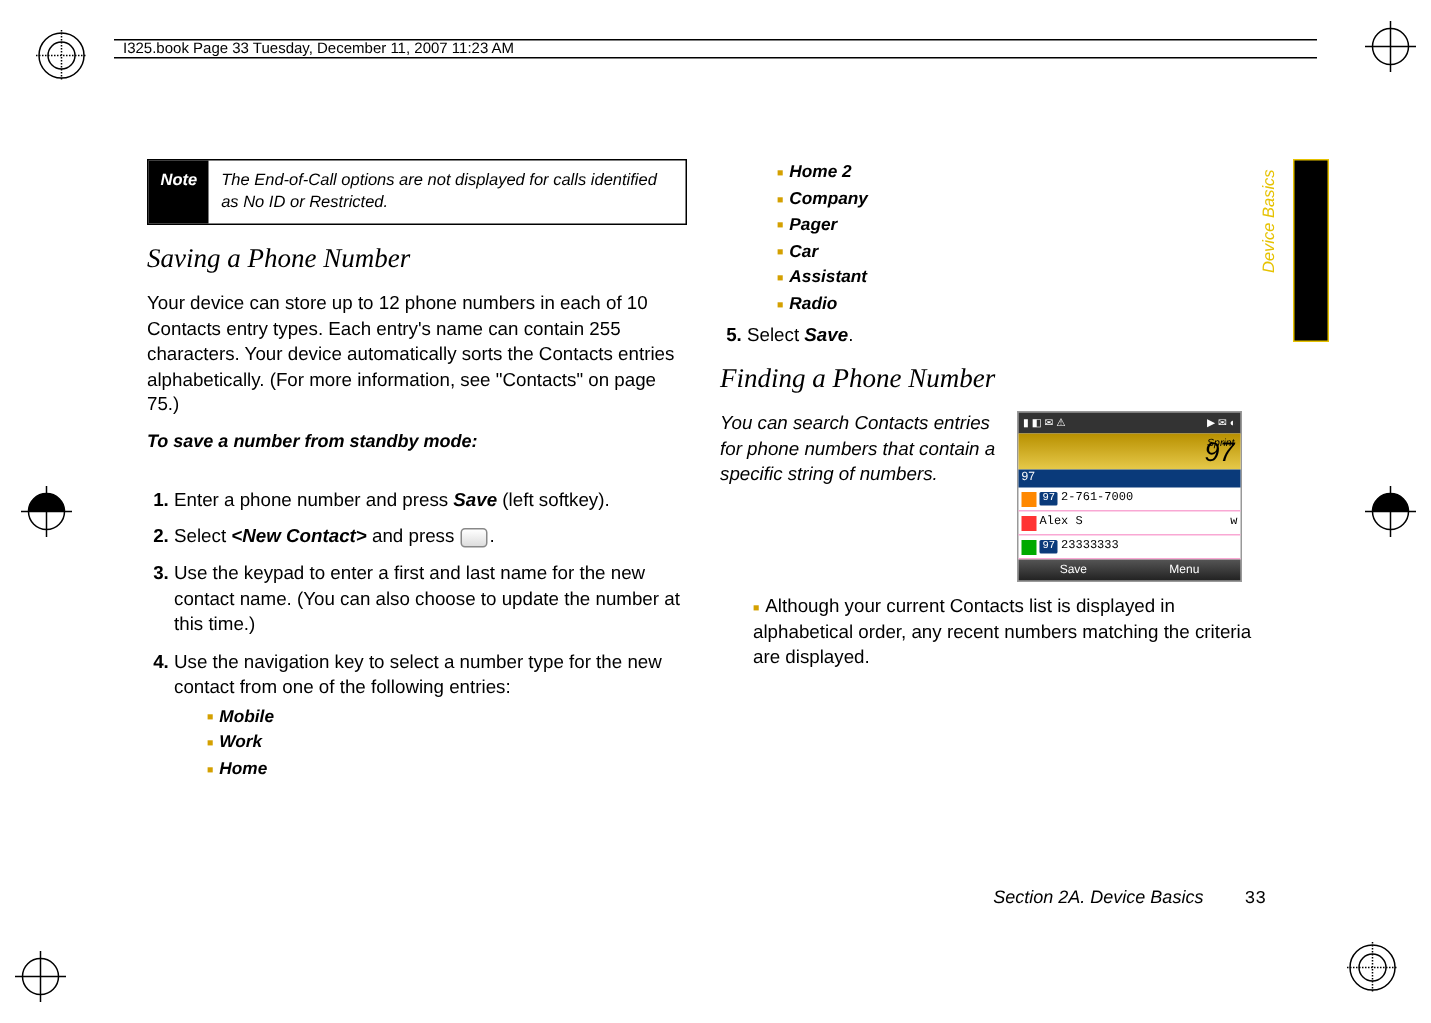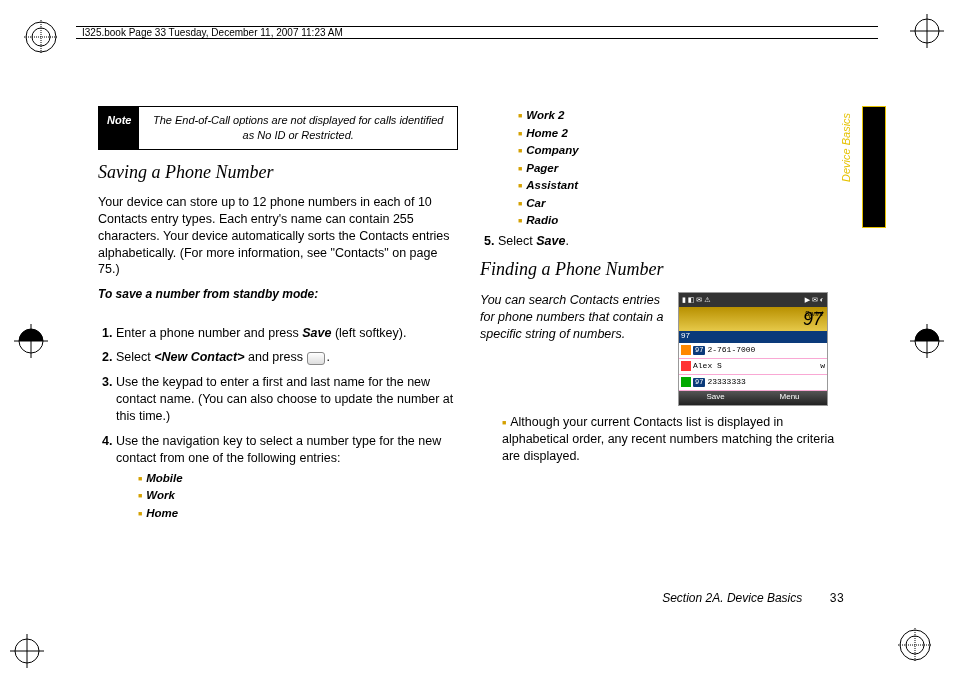--- a/index.html
+++ b/index.html
@@ -34,21 +34,20 @@
   }
   .col {
     width: 360px;
     font-size: 12.5px;
     line-height: 1.35;
   }
   .note-box {
     border: 1px solid #000;
     display: flex;
     margin-bottom: 10px;
-    text-align: center;
   }
   .note-label {
     background: #000;
     color: #fff;
     font-weight: bold;
     font-style: italic;
     font-size: 11px;
     padding: 6px 8px;
     display: flex;
     align-items: flex-start;
@@ -322,26 +321,25 @@
           <li>Mobile</li>
           <li>Work</li>
           <li>Home</li>
         </ul>
       </li>
     </ol>
   </div>
 
   <div class="col">
     <ul class="bullets" style="padding-left:38px;margin-top:0;">
-      <li>Work 2</li>
       <li>Home 2</li>
       <li>Company</li>
       <li>Pager</li>
+      <li>Car</li>
       <li>Assistant</li>
-      <li>Car</li>
       <li>Radio</li>
     </ul>
 
     <ol class="steps" start="5" style="margin-top:4px;">
       <li>
         <span>Select </span><span class="term">Save</span><span>.</span>
       </li>
     </ol>
 
     <h2>Finding a Phone Number</h2>

